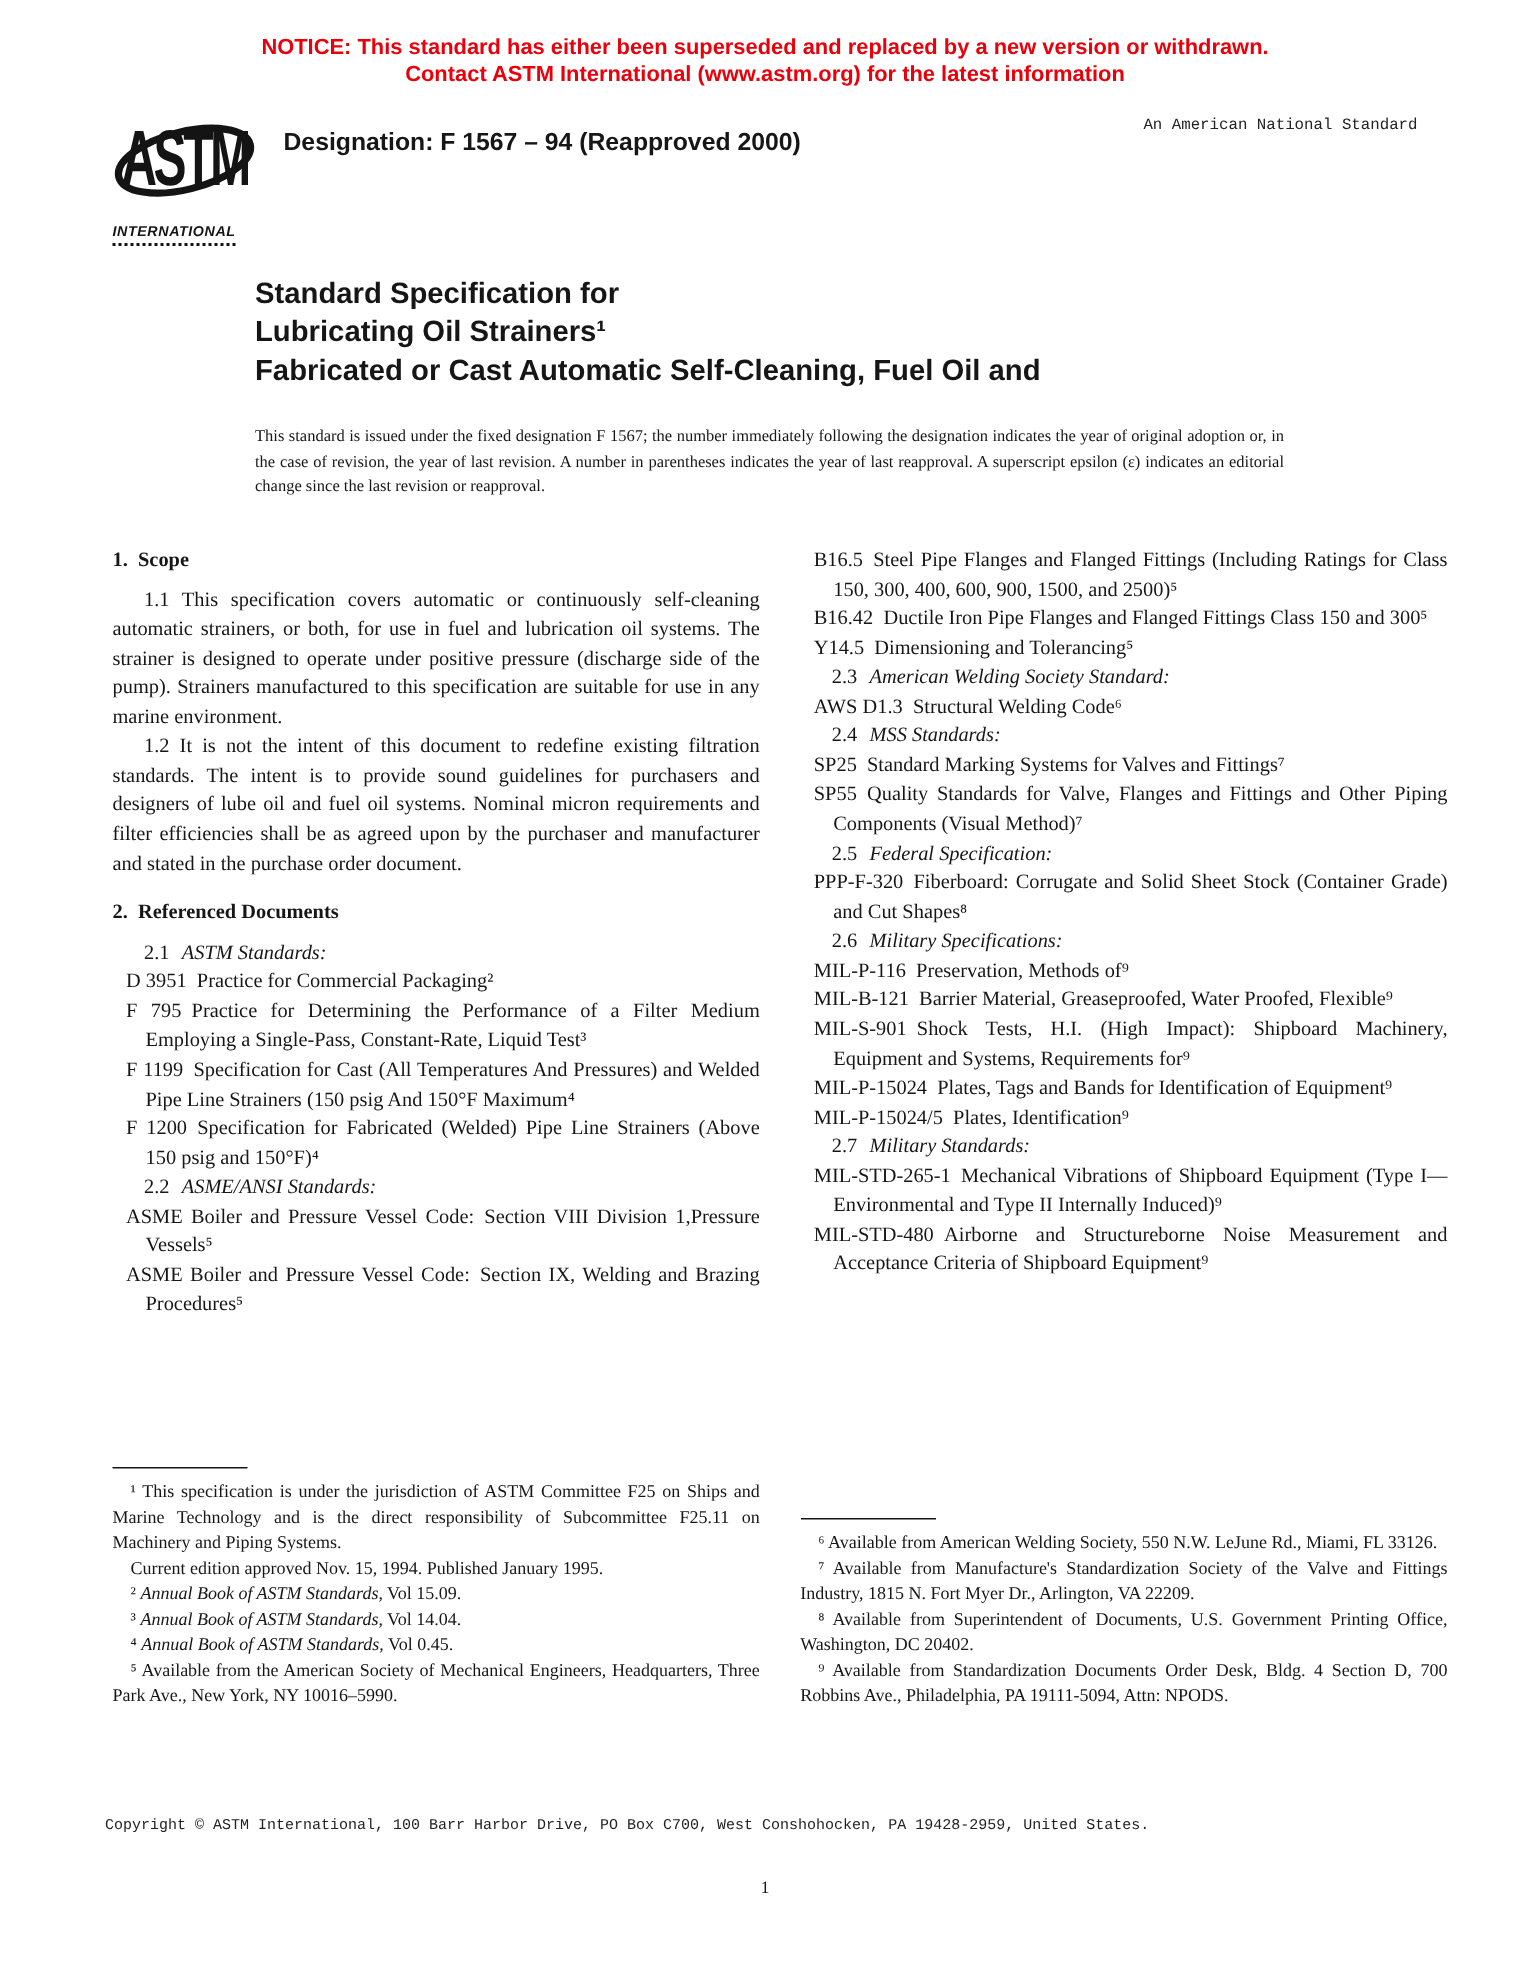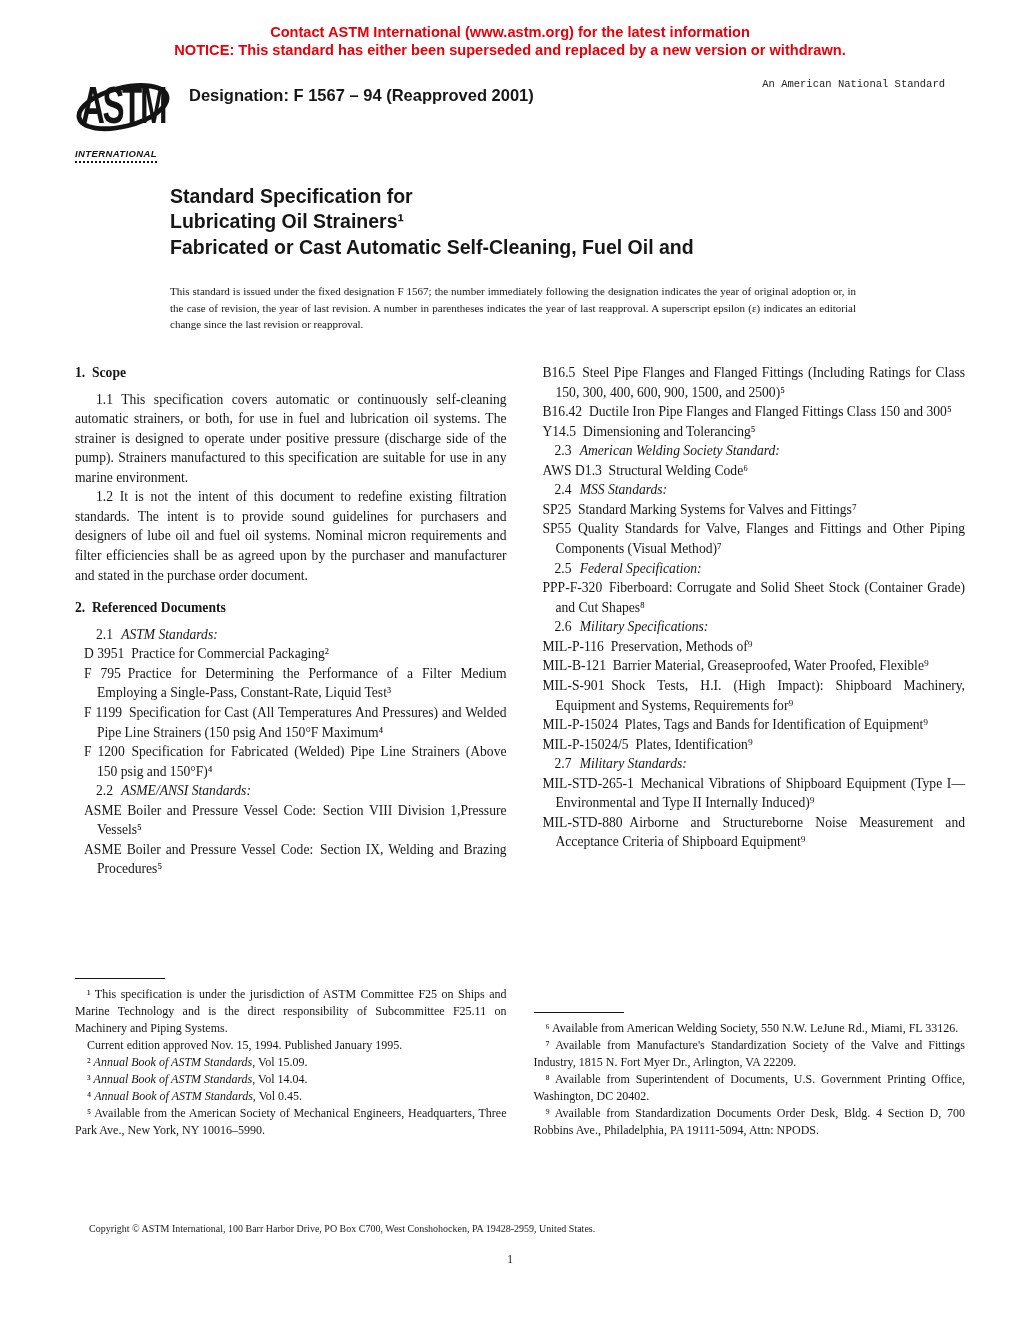--- a/index.html
+++ b/index.html
@@ -110,59 +110,58 @@
     margin: 0;
     font-size: 12px;
     line-height: 1.42;
     text-indent: 12px;
     text-align: justify;
   }
 
   
   .copyright {
     position: absolute;
-    left: 89px;
+    left: 70px;
     top: 1212px;
-    font-family: Liberation Serif, serif;
+    font-family: Liberation Mono, monospace;
     font-size: 10px;
     color: #222;
-    margin-top: 11px;
   }
   .pageno {
     position: absolute;
     left: 0;
     top: 1253px;
     width: 100%;
     text-align: center;
     font-size: 11.5px;
   }
 </style>
 </head>
 <body>
 
 <div class="page">
 
   <div class="notice" id="notice" style="color: rgb(232, 0, 11);">
+    <div>NOTICE: This standard has either been superseded and replaced by a new version or withdrawn.</div>
     <div>Contact ASTM International (www.astm.org) for the latest information</div>
-    <div>NOTICE: This standard has either been superseded and replaced by a new version or withdrawn.</div>
   </div>
 
   <div class="header-row">
     <div class="logo-wrap">
       <svg width="96" height="76" viewBox="0 0 100 78">
         <g transform="rotate(-14 50 36)">
           <ellipse cx="50" cy="36" rx="47" ry="20" fill="none" stroke="#141414" stroke-width="5"></ellipse>
         </g>
         <g transform="translate(50,53) scale(0.82,1.3)">
           <text x="0" y="0" text-anchor="middle" font-family="Liberation Sans, DejaVu Sans, sans-serif" font-size="42" font-weight="bold" letter-spacing="-3" fill="#141414">ASTM</text>
         </g>
       </svg>
       <div class="logo-sub">INTERNATIONAL</div>
     </div>
-    <div class="designation">Designation: F 1567 – 94 (Reapproved 2001)</div>
+    <div class="designation">Designation: F 1567 – 94 (Reapproved 2000)</div>
     <div class="ans">An American National Standard</div>
   </div>
 
   <div class="title-block">
     <div class="title-line">Standard Specification for</div>
     <div class="title-line">Lubricating Oil Strainers¹</div>
     <div class="title-line">Fabricated or Cast Automatic Self-Cleaning, Fuel Oil and</div>
     <p class="preamble">This standard is issued under the fixed designation F 1567; the number immediately following the designation indicates the year of original adoption or, in the case of revision, the year of last revision. A number in parentheses indicates the year of last reapproval. A superscript epsilon (ε) indicates an editorial change since the last revision or reapproval.</p>
   </div>
 
@@ -213,21 +212,21 @@
 
       <p class="subsec"><span class="ss-num">2.6</span><i>Military Specifications:</i></p>
       <p class="ref">MIL-P-116 Preservation, Methods of⁹</p>
       <p class="ref">MIL-B-121 Barrier Material, Greaseproofed, Water Proofed, Flexible⁹</p>
       <p class="ref">MIL-S-901 Shock Tests, H.I. (High Impact): Shipboard Machinery, Equipment and Systems, Requirements for⁹</p>
       <p class="ref">MIL-P-15024 Plates, Tags and Bands for Identification of Equipment⁹</p>
       <p class="ref">MIL-P-15024/5 Plates, Identification⁹</p>
 
       <p class="subsec"><span class="ss-num">2.7</span><i>Military Standards:</i></p>
       <p class="ref">MIL-STD-265-1 Mechanical Vibrations of Shipboard Equipment (Type I—Environmental and Type II Internally Induced)⁹</p>
-      <p class="ref">MIL-STD-880 Airborne and Structureborne Noise Measurement and Acceptance Criteria of Shipboard Equipment⁹</p>
+      <p class="ref">MIL-STD-480 Airborne and Structureborne Noise Measurement and Acceptance Criteria of Shipboard Equipment⁹</p>
 
       <div class="footnotes">
         <div class="fn-rule"></div>
         <p class="fn"><span>⁶</span><span> Available from American Welding Society, 550 N.W. LeJune Rd., Miami, FL 33126.</span><i></i><span></span></p>
         <p class="fn"><span>⁷</span><span> Available from Manufacture's Standardization Society of the Valve and Fittings Industry, 1815 N. Fort Myer Dr., Arlington, VA 22209.</span><i></i><span></span></p>
         <p class="fn"><span>⁸</span><span> Available from Superintendent of Documents, U.S. Government Printing Office, Washington, DC 20402.</span><i></i><span></span></p>
         <p class="fn"><span>⁹</span><span> Available from Standardization Documents Order Desk, Bldg. 4 Section D, 700 Robbins Ave., Philadelphia, PA 19111-5094, Attn: NPODS.</span><i></i><span></span></p>
       </div>
     </div>
 

